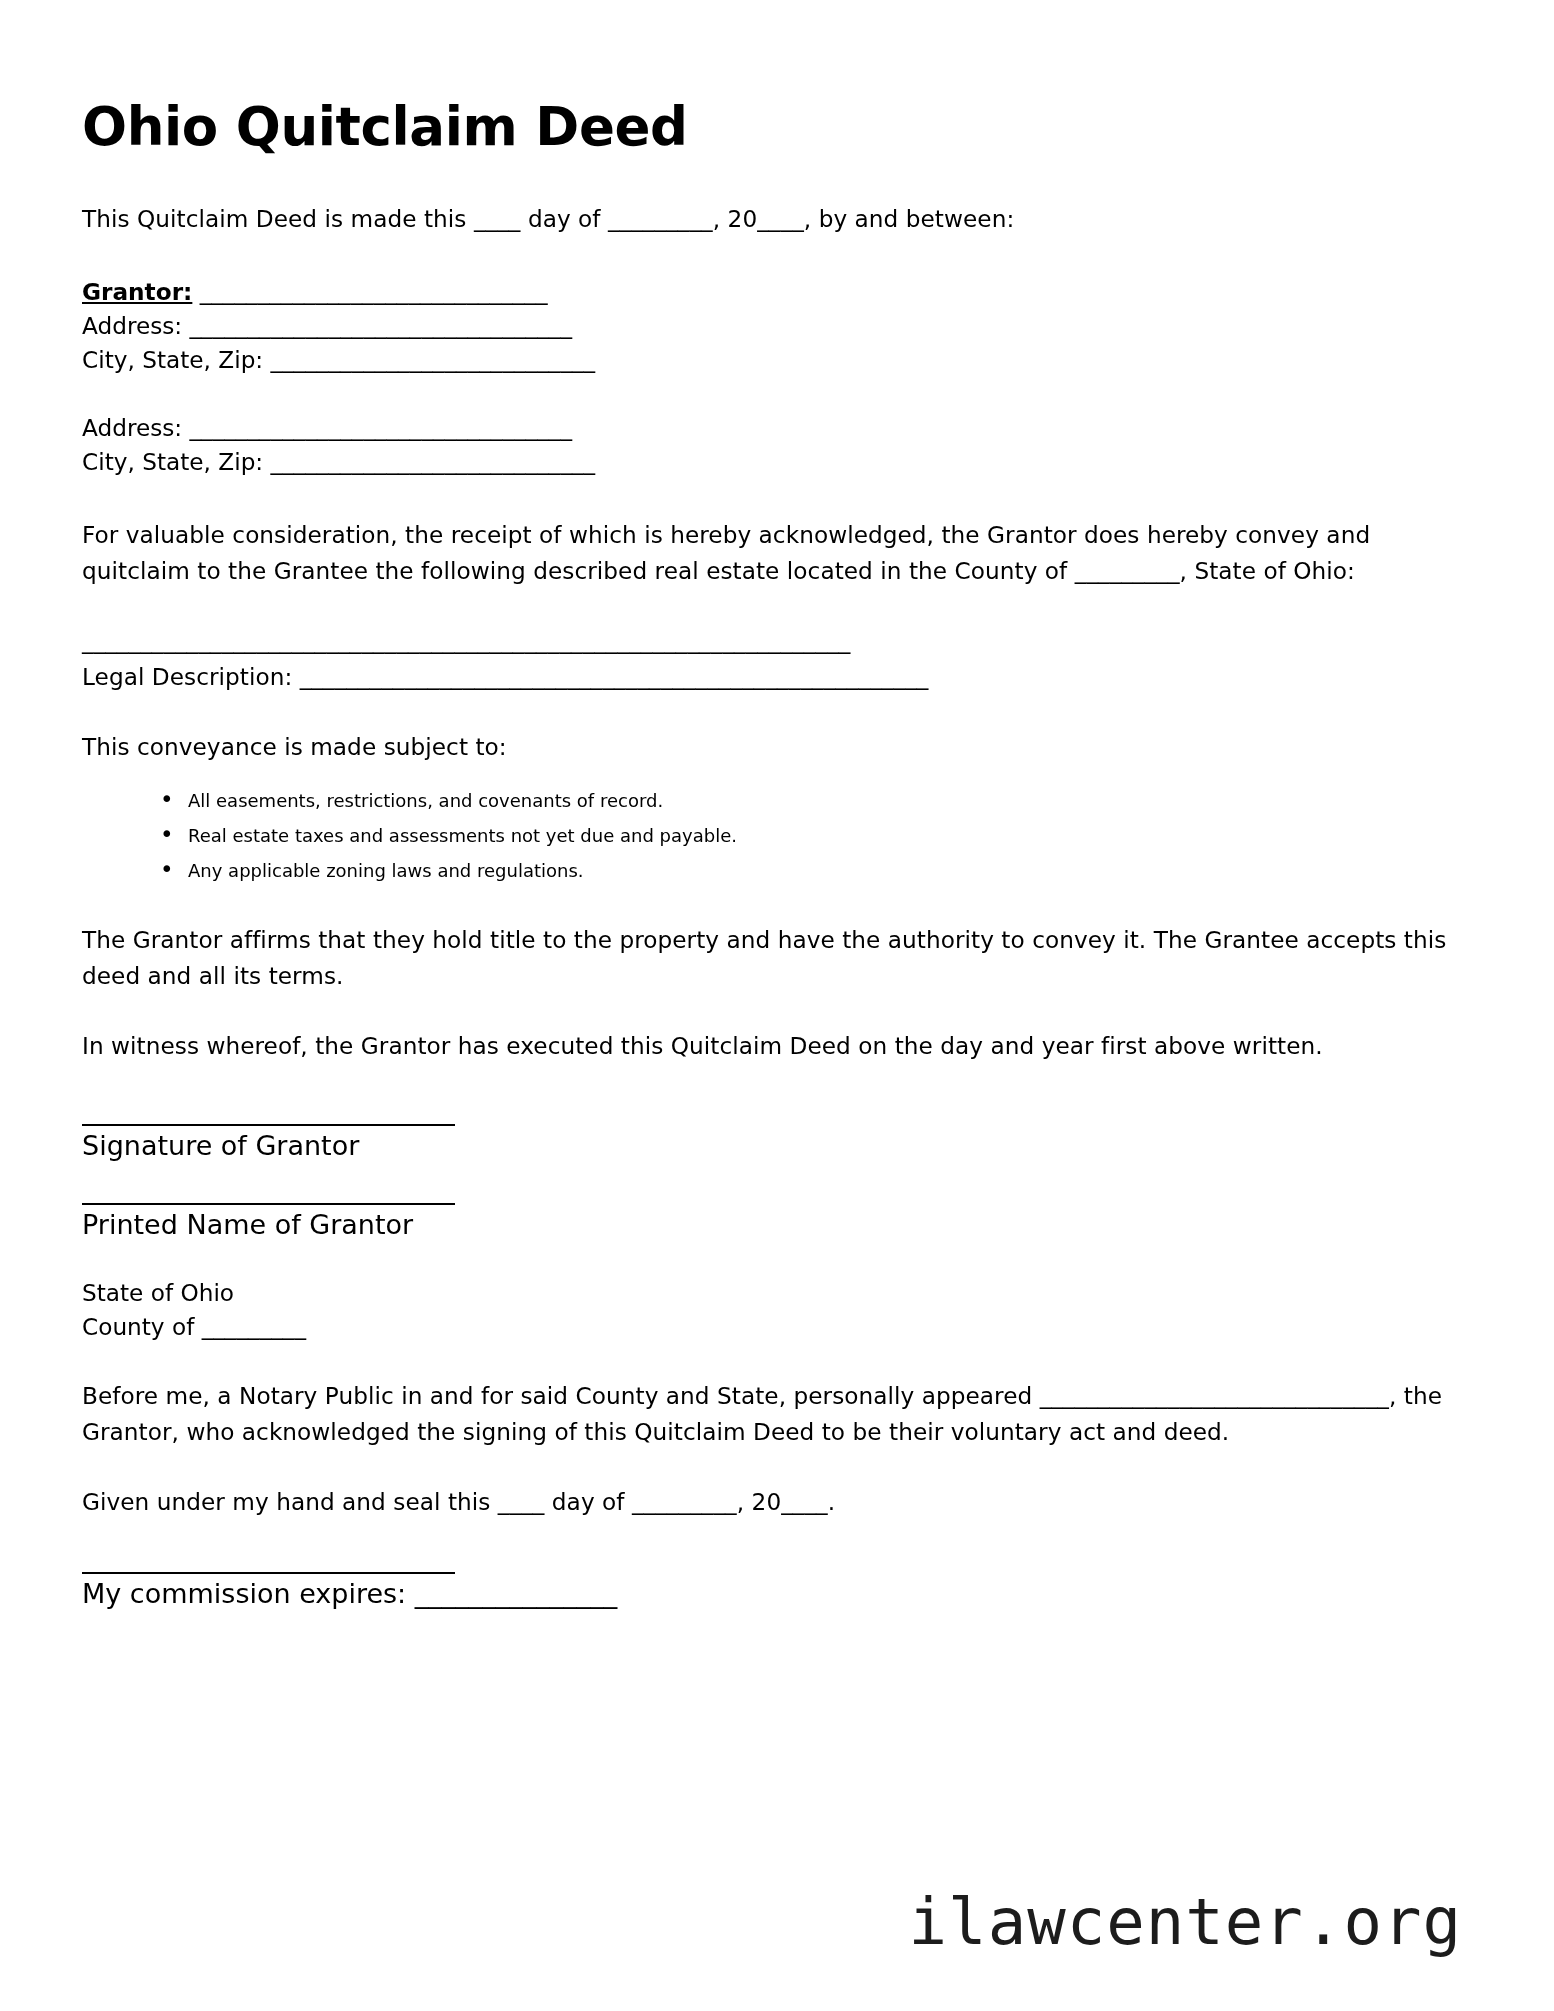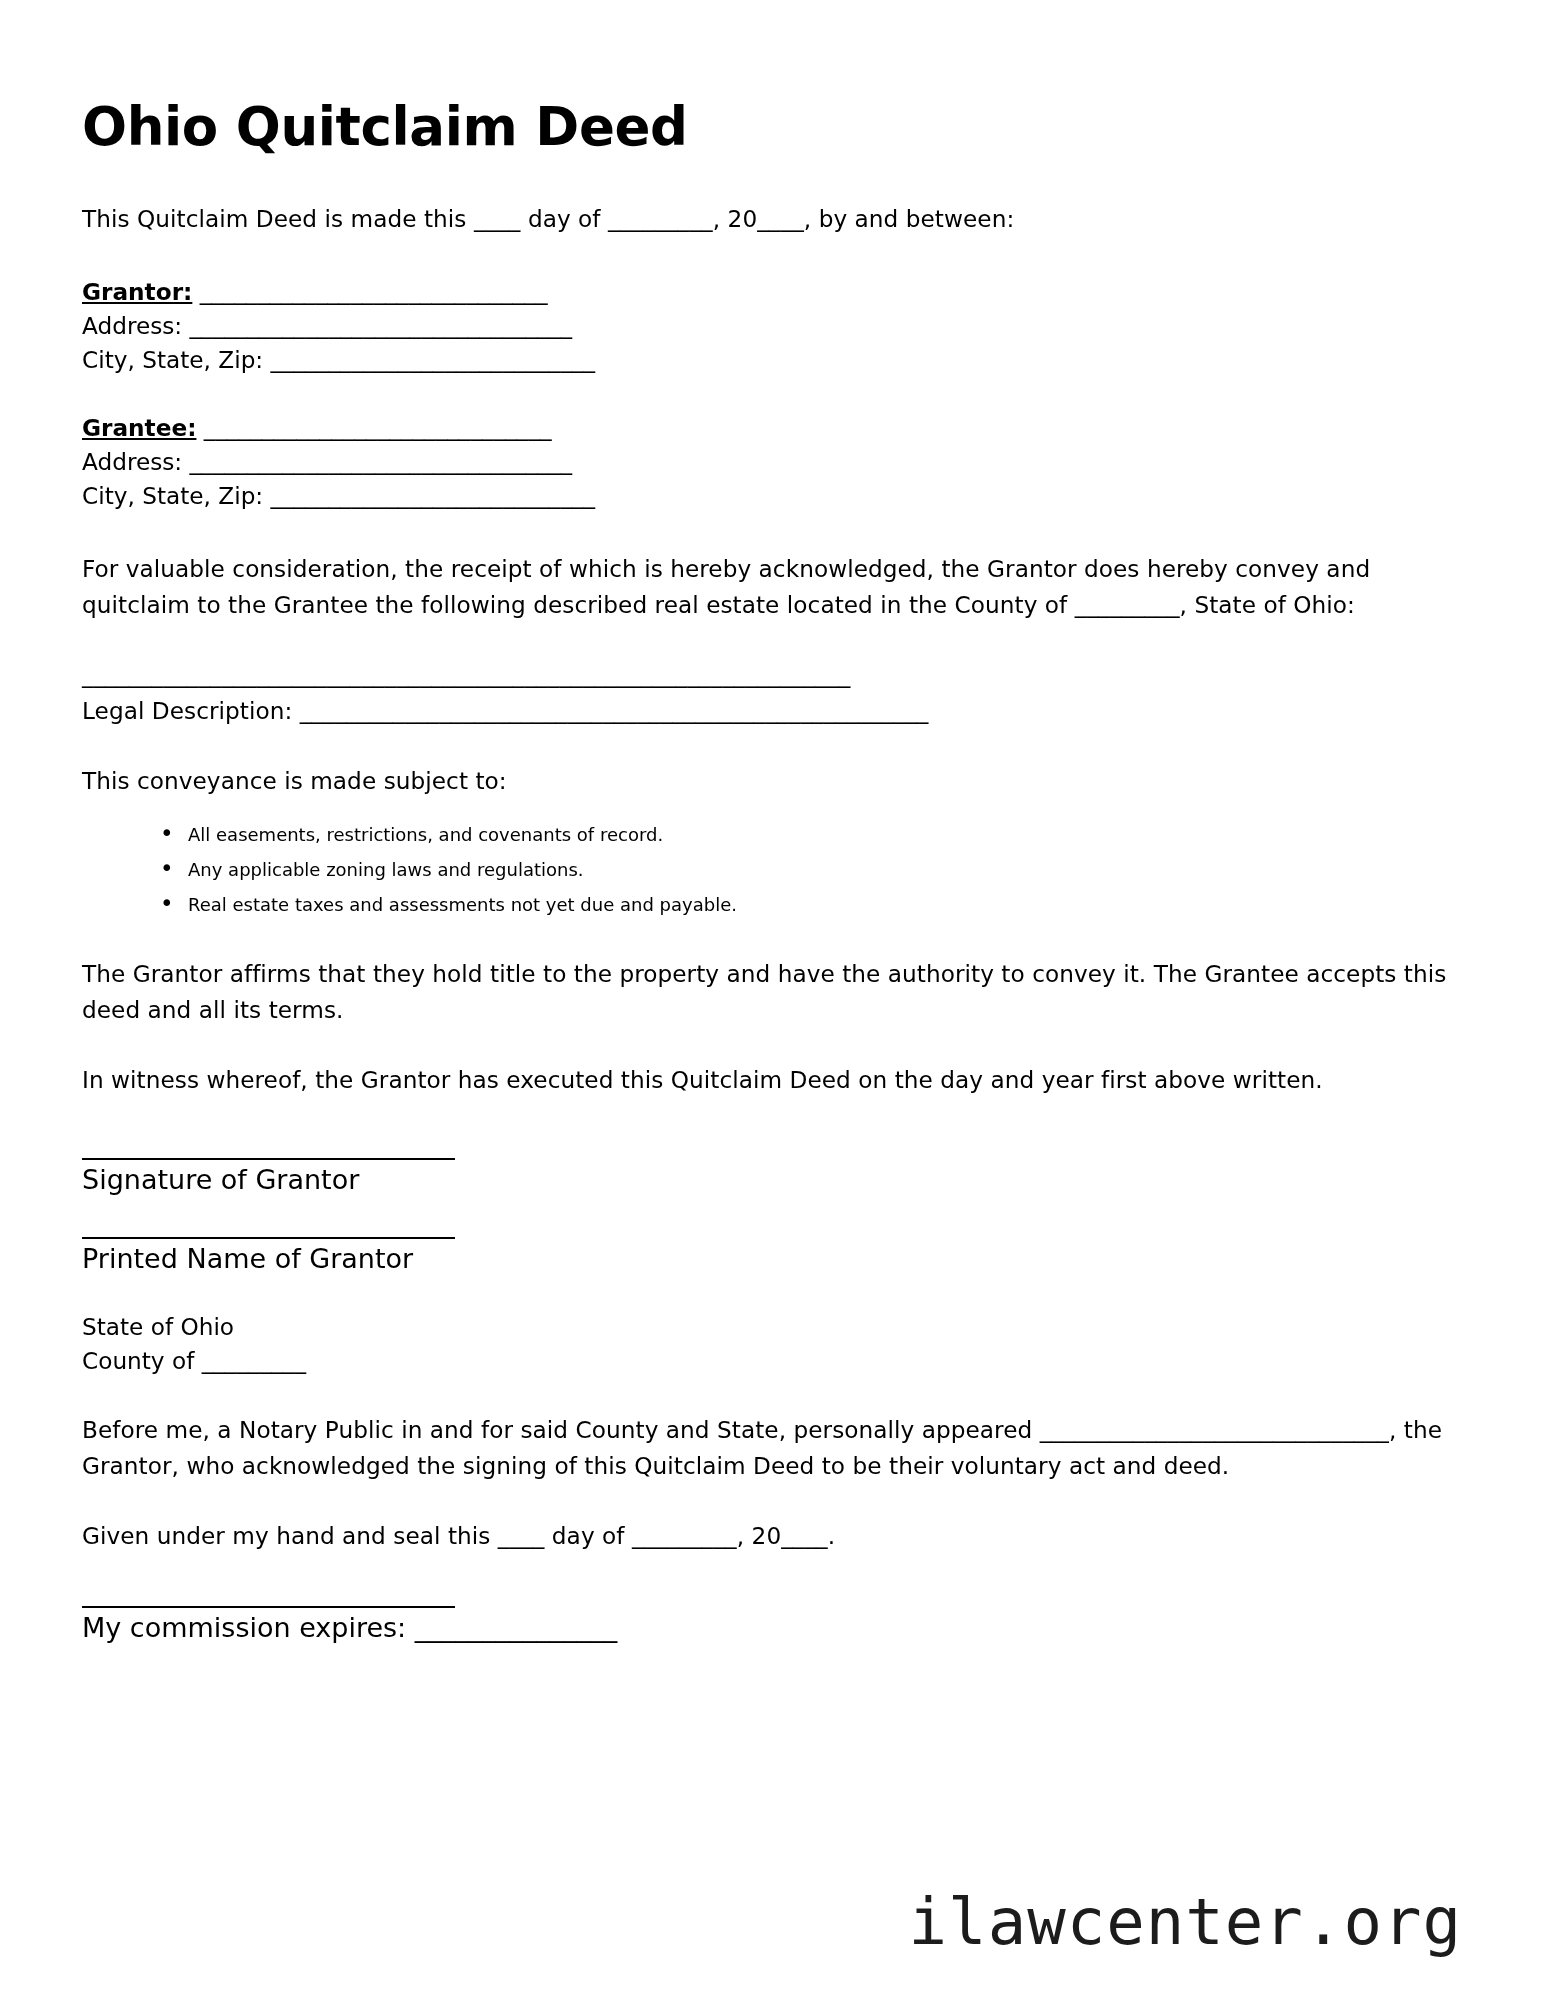--- a/index.html
+++ b/index.html
@@ -121,42 +121,41 @@
 
     <div class="party-block">
       <div class="line"><span class="label-bold">Grantor:</span><span class="fill"> ______________________________</span></div>
       <div class="line">Address: _________________________________</div>
       <div class="line">City, State, Zip: ____________________________</div>
     </div>
 
     <div class="block-gap-md"></div>
 
     <div class="party-block">
-      <div class="line"><span class="label-bold">Grantee:</span><span class="fill"> ______________________________</span></div>
       <div class="line">Address: _________________________________</div>
       <div class="line">City, State, Zip: ____________________________</div>
     </div>
 
     <div class="block-gap-lg"></div>
 
     <p class="para">For valuable consideration, the receipt of which is hereby acknowledged, the Grantor does hereby convey and quitclaim to the Grantee the following described real estate located in the County of _________, State of Ohio:</p>
 
     <div class="block-gap-md"></div>
 
     <div class="para">__________________________________________________________________</div>
     <div class="para">Legal Description: ______________________________________________________</div>
 
     <div class="block-gap-md"></div>
 
     <p class="para">This conveyance is made subject to:</p>
 
     <ul class="subject-list">
       <li>All easements, restrictions, and covenants of record.</li>
+      <li>Real estate taxes and assessments not yet due and payable.</li>
       <li>Any applicable zoning laws and regulations.</li>
-      <li>Real estate taxes and assessments not yet due and payable.</li>
     </ul>
 
     <div class="block-gap-md"></div>
 
     <p class="para">The Grantor affirms that they hold title to the property and have the authority to convey it. The Grantee accepts this deed and all its terms.</p>
 
     <div class="block-gap-md"></div>
 
     <p class="para">In witness whereof, the Grantor has executed this Quitclaim Deed on the day and year first above written.</p>
 

